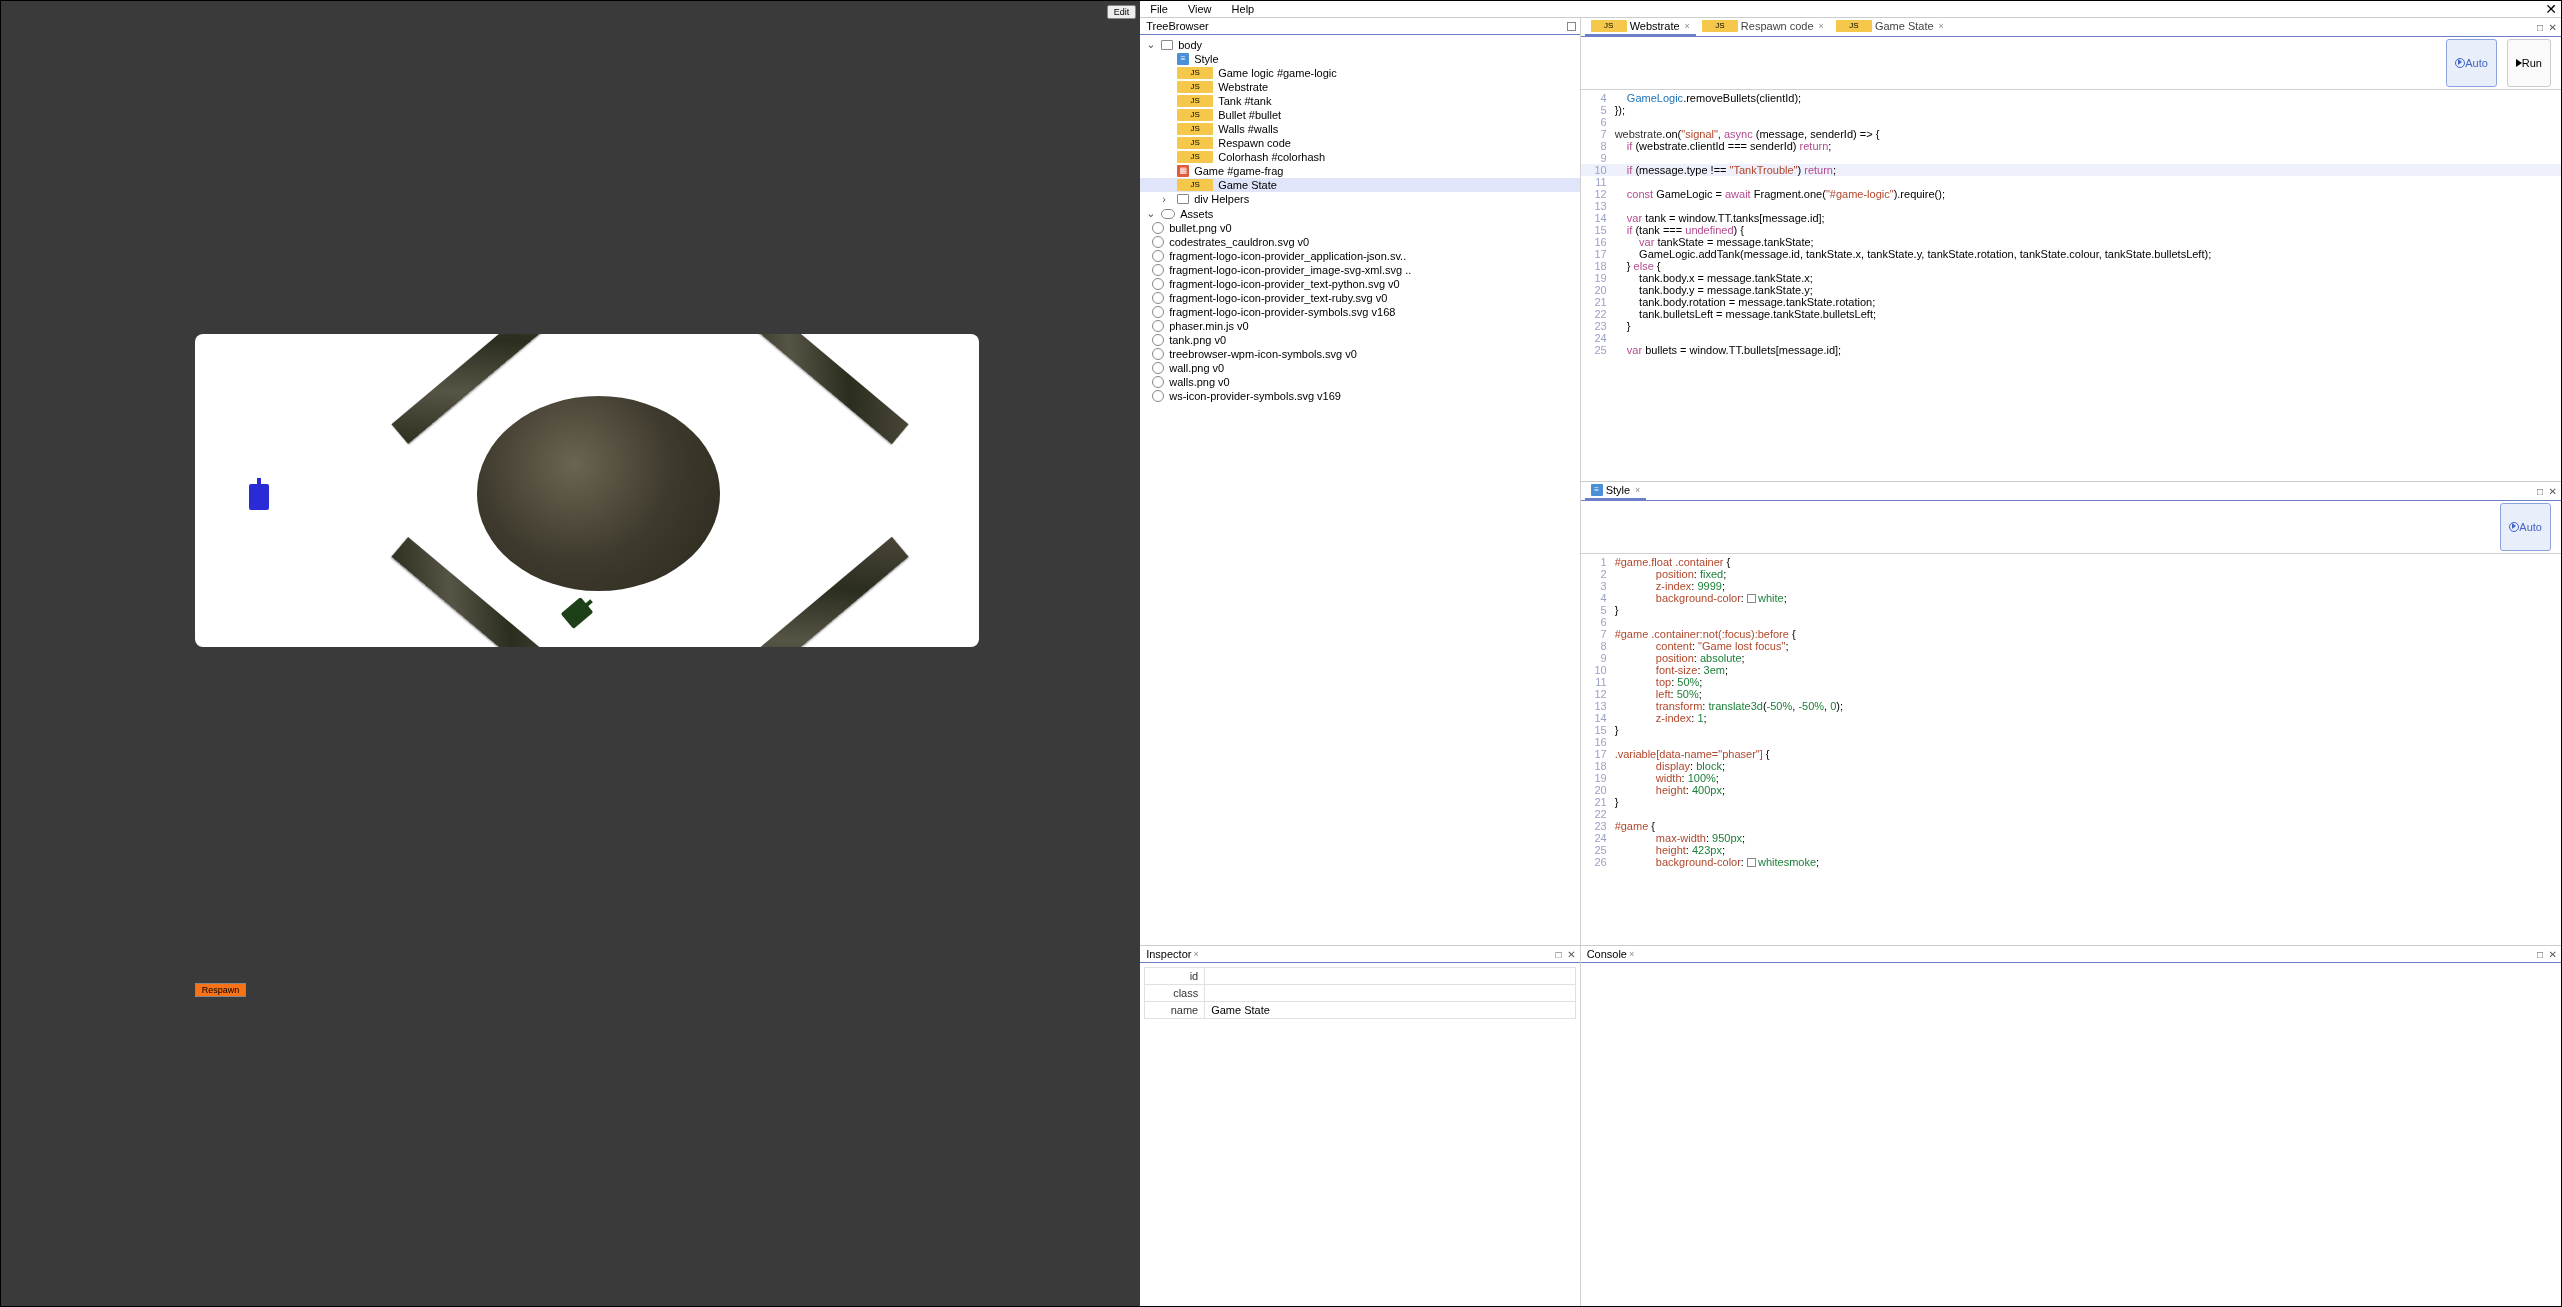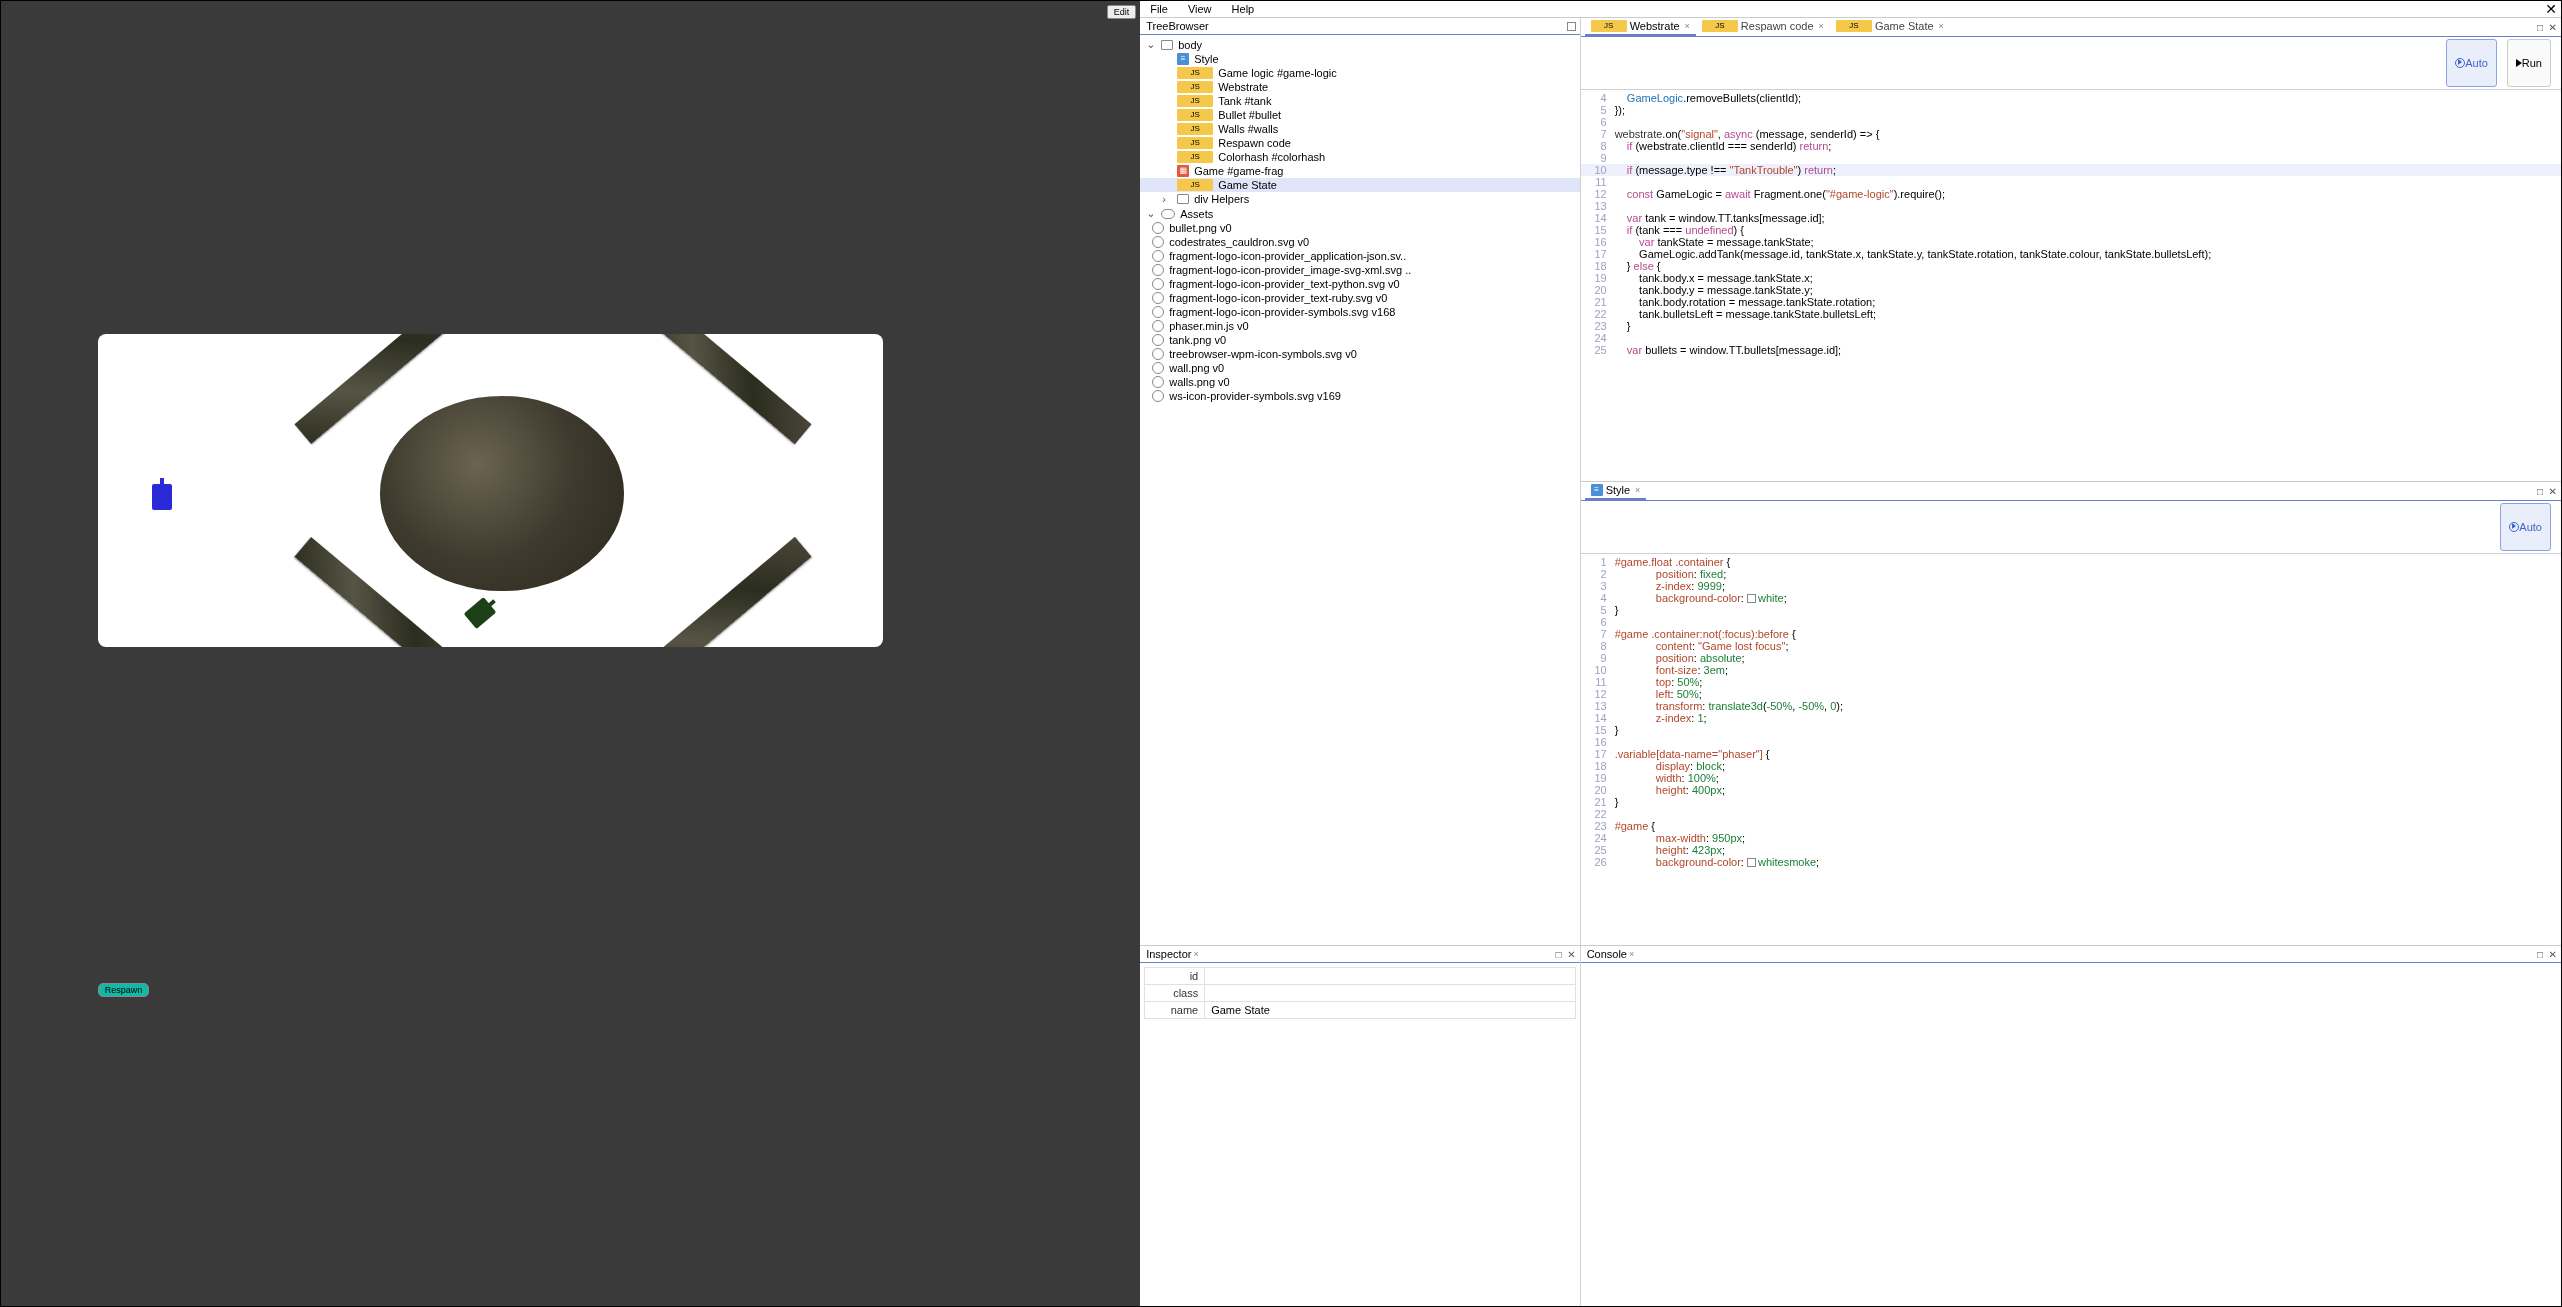--- a/index.html
+++ b/index.html
@@ -1,23 +1,23 @@
 <!DOCTYPE html>
 <html><head>
 <meta charset="utf-8">
 <style>
 * { margin: 0; padding: 0; box-sizing: border-box; font-family: -apple-system, BlinkMacSystemFont, "Segoe UI", Arial, sans-serif; font-size: 11px; }
 html, body { width: 100%; height: 100%; }
 body { display: flex; background: #fff; border: 1px solid #000; }
 
 
-.preview { flex: 0 0 44.5%; background: #3a3a3a; position: relative; display: flex; align-items: center; justify-content: center; }
+.preview { flex: 0 0 44.5%; background: #3a3a3a; position: relative; display: flex; align-items: center; justify-content: flex-end; }
 .edit-btn { position: absolute; top: 4px; right: 4px; background: #eee; border: 1px solid #888; border-radius: 2px; padding: 1px 6px; font-size: 9px; }
 .game-canvas { width: 83%; height: 49%; background: #fff; border-radius: 8px; position: relative; overflow: hidden; }
-.respawn-btn { position: absolute; bottom: -24px; left: 0; background: #14b8a6; border: 1px solid #888; border-radius: 5px; padding: 1px 6px; font-size: 9px; }
+.respawn-btn { position: absolute; bottom: -24px; left: 0; background: #f97316; border: 1px solid #888; border-radius: 0; padding: 1px 6px; font-size: 9px; }
 .game-stage { position: relative; width: 100%; height: 100%; }
 .wall { position: absolute; background: linear-gradient(45deg,#2e3020,#565445,#2b2d1f,#4a4638); box-shadow: 0 1px 2px rgba(0,0,0,.4); }
 .wall.tl { width: 27%; height: 26px; top: 6%; left: 23%; transform: rotate(-40deg); }
 .wall.tr { width: 27%; height: 26px; top: 6%; right: 7%; transform: rotate(40deg); }
 .wall.bl { width: 27%; height: 26px; bottom: 6%; left: 23%; transform: rotate(40deg); }
 .wall.br { width: 27%; height: 26px; bottom: 6%; right: 7%; transform: rotate(-40deg); }
 .rock { position: absolute; width: 31%; height: 62%; top: 20%; left: 36%; border-radius: 50%; background: radial-gradient(circle at 40% 35%,#6b6452,#3e3a2d,#2a271d); }
 .tank { position: absolute; width: 26px; height: 20px; border-radius: 2px; }
 .tank.blue { background: #2a2ad6; top: 49%; left: 6.5%; transform: rotate(-90deg); }
 .tank.green { background: #1e4018; top: 86%; left: 47%; transform: rotate(-40deg); }

